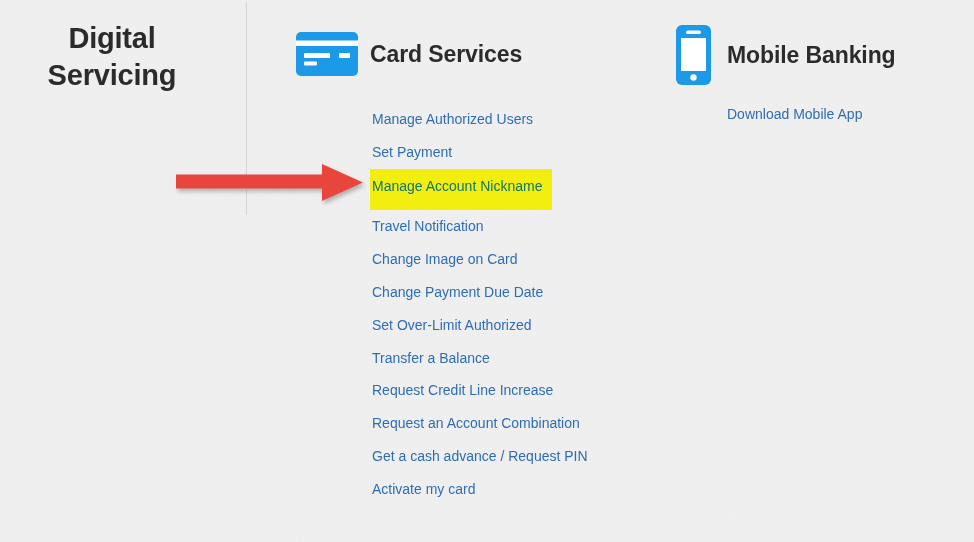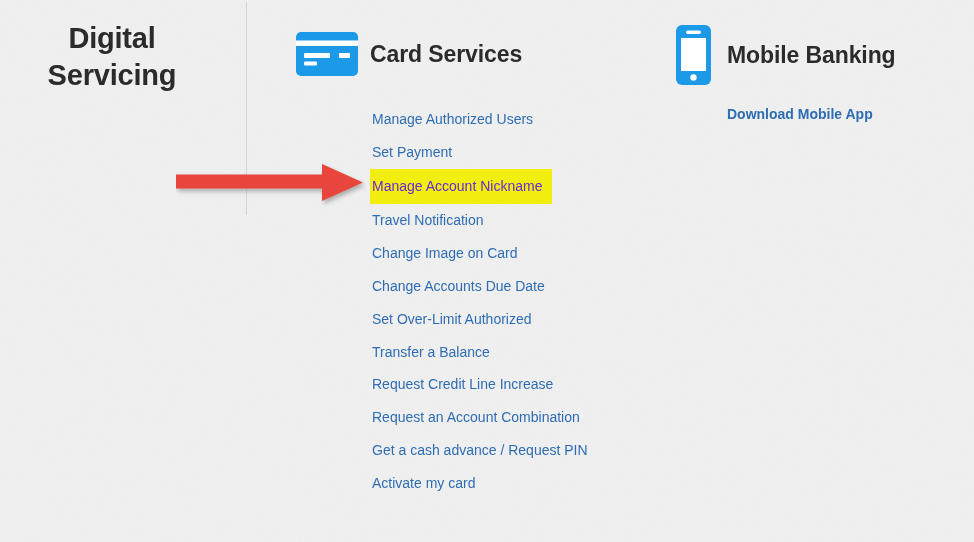--- a/index.html
+++ b/index.html
@@ -95,31 +95,30 @@
   .svc-link {
     display: block;
     font-size: 14px;
     color: #2e6db4;
     line-height: 32.8px;
     white-space: nowrap;
     text-decoration: none;
     width: max-content;
   }
   .svc-link.highlighted {
-    color: #6d28d9;
+    color: #0f766e;
     background: #f2ee0f;
-    padding: 1px 10px 2px 2px;
+    padding: 1px 10px 8px 2px;
     margin-left: -2px;
   }
 
   #mobile-links {
     position: absolute;
     left: 727px;
     top: 103px;
-    font-weight: bold;
   }
   #mobile-links .svc-link {
     line-height: 22px;
   }
 
   
   #annotation-arrow {
     position: absolute;
     left: 176px;
     top: 160px;
@@ -177,21 +176,21 @@
     </span>
     <span class="heading-text">Mobile Banking</span>
   </div>
 
   <nav id="card-links">
     <a class="svc-link" href="#">Manage Authorized Users</a>
     <a class="svc-link" href="#">Set Payment</a>
     <a class="svc-link highlighted" href="#">Manage Account Nickname</a>
     <a class="svc-link" href="#">Travel Notification</a>
     <a class="svc-link" href="#">Change Image on Card</a>
-    <a class="svc-link" href="#">Change Accounts Due Date</a>
+    <a class="svc-link" href="#">Change Payment Due Date</a>
     <a class="svc-link" href="#">Set Over-Limit Authorized</a>
     <a class="svc-link" href="#">Transfer a Balance</a>
     <a class="svc-link" href="#">Request Credit Line Increase</a>
     <a class="svc-link" href="#">Request an Account Combination</a>
     <a class="svc-link" href="#">Get a cash advance / Request PIN</a>
     <a class="svc-link" href="#">Activate my card</a>
   </nav>
 
   <nav id="mobile-links">
     <a class="svc-link" href="#">Download Mobile App</a>

